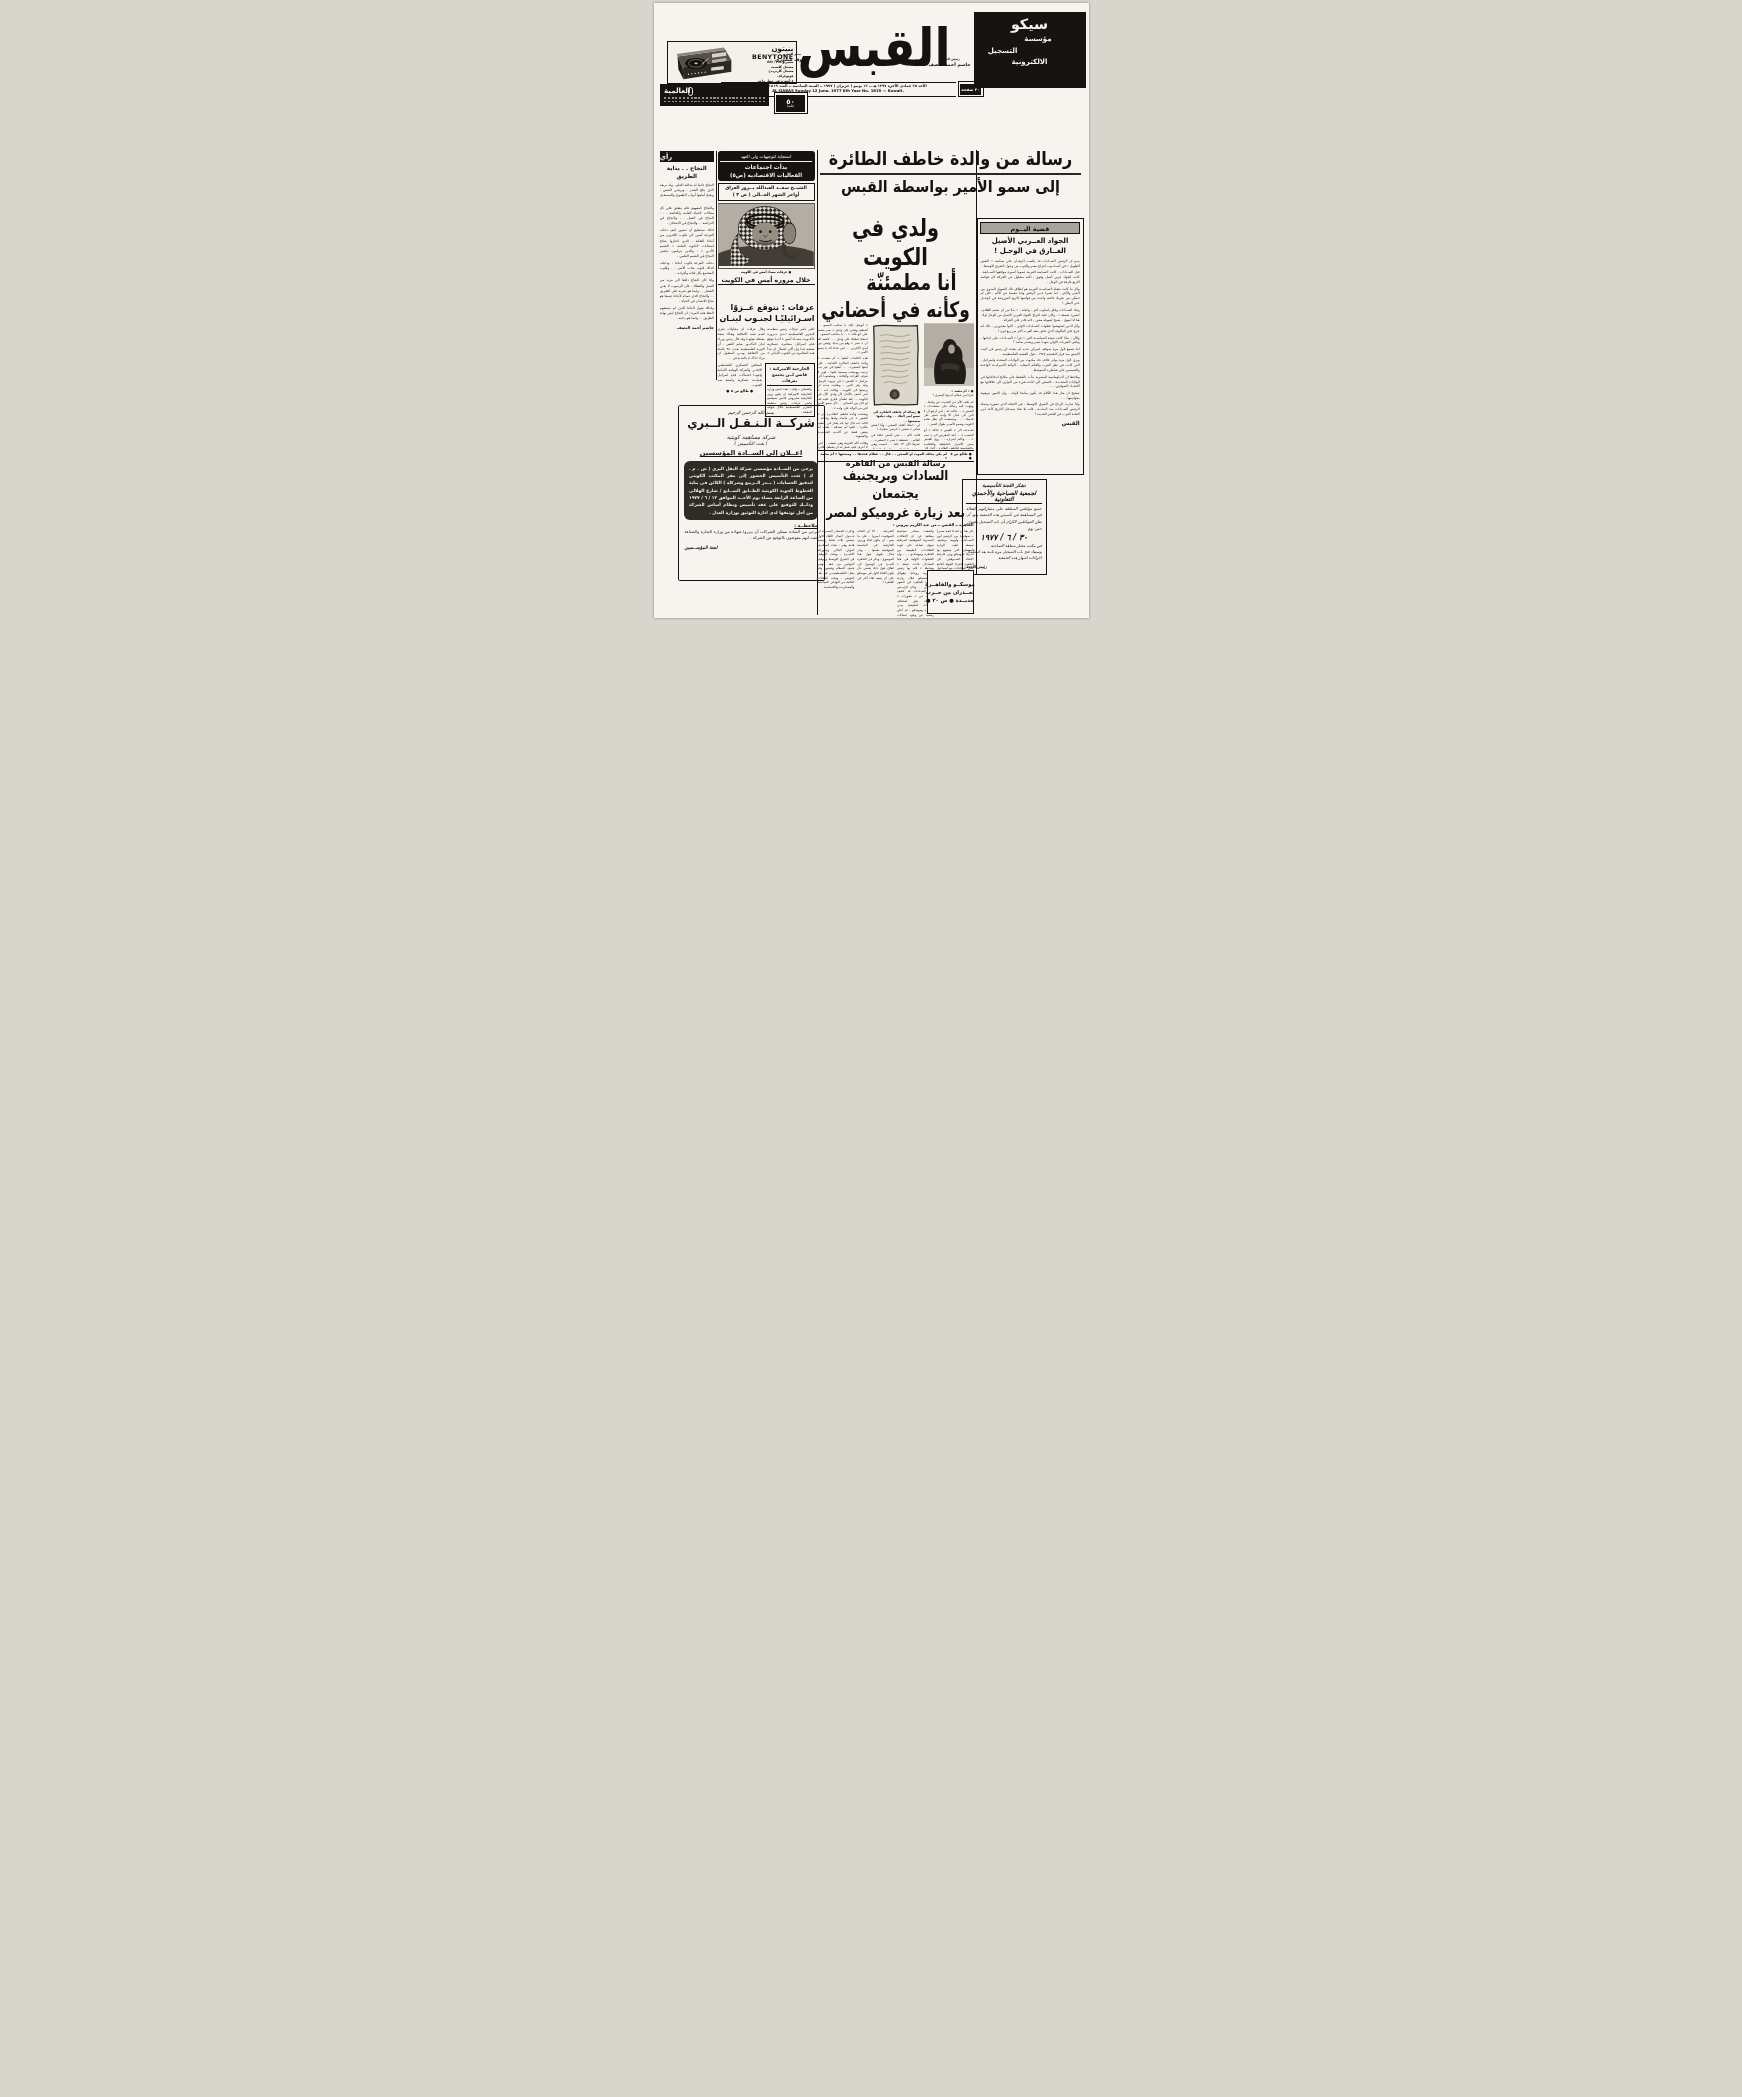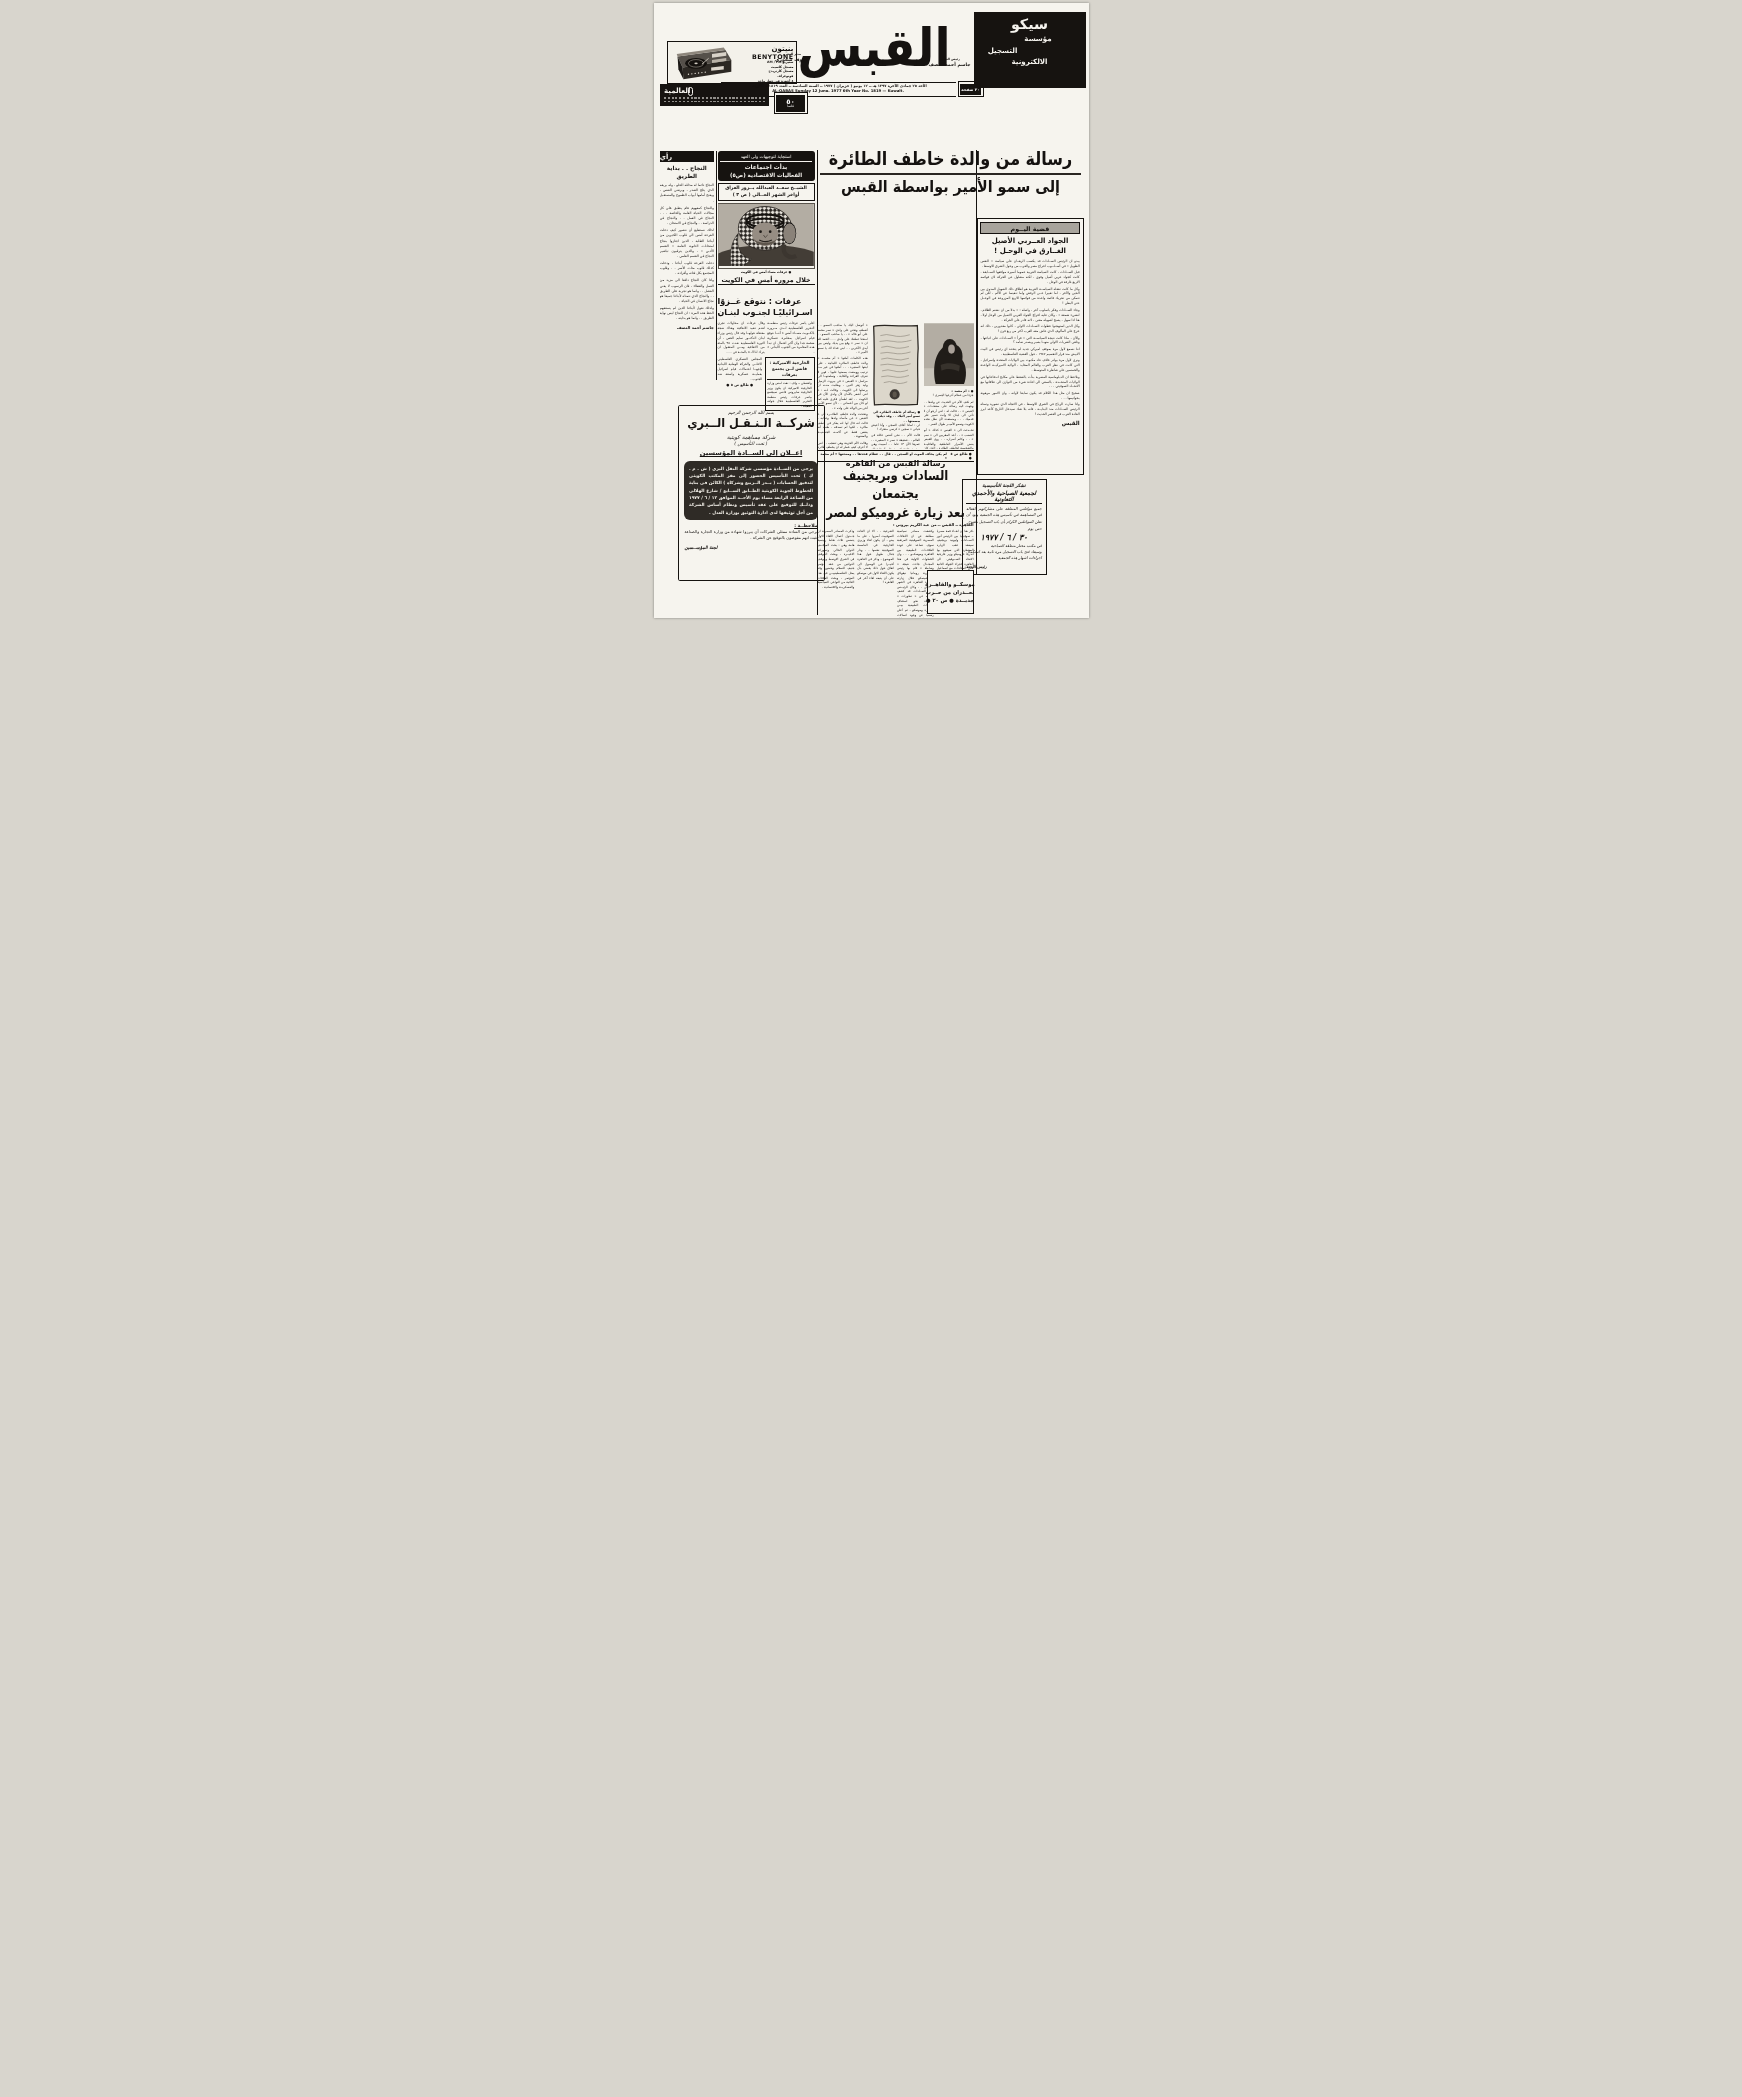--- a/index.html
+++ b/index.html
@@ -75,21 +75,21 @@
 
   .col2 { left:64px; top:148px; width:97px; }
   .crownbox { background:#161310; color:#f5f3ee; border-radius:2.9px; padding:2.9px 2.5px; text-align:center; }
   .crownbox .c1 { font-size:4.4px; border-bottom:0.4px solid #f5f3ee; padding-bottom:1.7px; margin-bottom:2.1px; }
   .crownbox .c2 { font-size:5.9px; font-weight:bold; }
   .crownbox .c3 { font-size:5.5px; font-weight:bold; margin-top:1.7px; }
   .saadbox { border:0.8px solid #15120f; margin-top:2.1px; padding:1.7px 2.1px; font-size:4.6px; font-weight:bold; text-align:center; line-height:1.4; }
   .aphoto { margin-top:2.1px; border:0.4px solid #5a554d; }
   .acap { font-size:3.2px; font-weight:bold; text-align:center; margin-top:0.8px; }
   .akick { font-size:6.3px; font-weight:bold; text-align:center; margin-top:2.1px; border-bottom:0.8px solid #15120f; padding-bottom:1.3px; }
-  .ahead { font-size:8px; font-weight:bold; text-align:left; line-height:1.35; margin-top:12px; transform:scaleY(1.05); }
+  .ahead { font-size:8px; font-weight:bold; text-align:right; line-height:1.35; margin-top:18px; transform:scaleY(1.05); }
   .abody { display:flex; gap:2.5px; margin-top:2.5px; }
   .abody > div { flex:1; }
   .abody p { font-size:3.2px; line-height:1.5; }
   .c2bot { display:flex; gap:2.5px; margin-top:2.5px; align-items:flex-start; }
   .vance { flex:1; border:0.8px solid #15120f; padding:1.7px; }
   .vance .vt { font-size:4.2px; font-weight:bold; text-align:center; line-height:1.4; border-bottom:0.4px solid #15120f; padding-bottom:1.3px; margin-bottom:1.3px; }
   .vance .vb { font-size:3.1px; line-height:1.45; }
   .c2bot .cont { flex:1; }
   .c2bot .cont p { font-size:3.2px; line-height:1.5; }
   .seep { font-size:3.6px; font-weight:bold; text-align:center; margin-top:1.7px; }
@@ -315,20 +315,25 @@
       </div>
     </div>
   </div>
 
   <div class="abs lead-h">
     <div class="h1">رسالة من والدة خاطف الطائرة</div>
     <div class="rl"></div>
     <div class="h2">إلى سمو الأمير بواسطة القبس</div>
   </div>
 
+  <div class="abs display">
+    <div class="d1">ولدي في الكويت</div>
+    <div class="d2">أنا مطمئنّة</div>
+    <div class="d3">وكأنه في أحضاني</div>
+  </div>
 
   <div class="abs figures clip">
     <div class="figcol-l clip">
       <svg width="50" height="63" viewBox="0 0 120 150">
         <rect width="120" height="150" fill="#b3ada3"></rect>
         <rect y="108" width="120" height="42" fill="#c6c1b7"></rect>
         <path d="M28,146 C18,100 30,62 56,52 C80,44 96,62 92,88 C104,104 102,132 96,146 Z" fill="#201c18"></path>
         <ellipse cx="62" cy="58" rx="17" ry="20" fill="#201c18"></ellipse>
         <ellipse cx="66" cy="62" rx="8" ry="11" fill="#aaa199"></ellipse>
         <path d="M40,100 C52,94 74,94 86,102 L84,116 C70,108 52,108 42,114 Z" fill="#37322c"></path>

